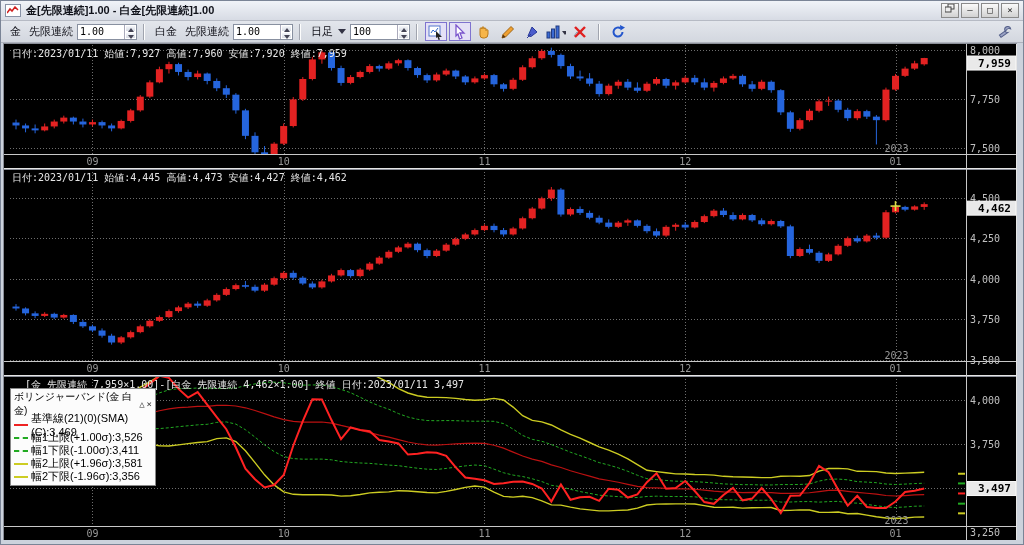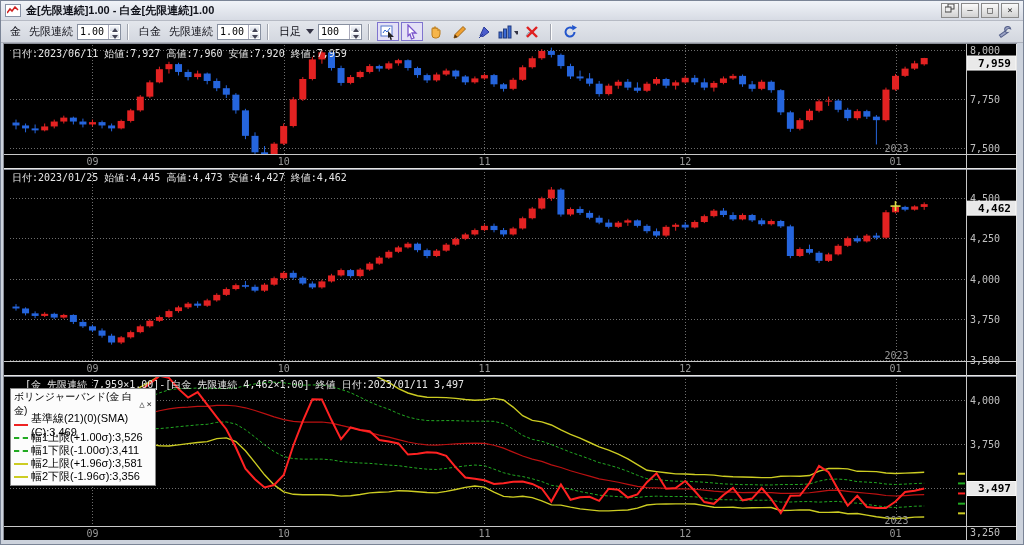--- a/index.html
+++ b/index.html
@@ -7,21 +7,21 @@
   .window{position:relative;width:1024px;height:545px;background:#ccd2dc;font-family:"Liberation Sans",sans-serif;overflow:hidden;border:1px solid #7a8496;}
   
   .titlebar{position:absolute;left:0;top:0;width:100%;height:20px;background:linear-gradient(#f0f3f8,#d7dbe4);display:flex;align-items:center;padding:0 4px;border-bottom:1px solid #b6bac4;}
   .app-icon{width:16px;height:13px;background:#fff;border:1px solid #8892a6;margin-right:5px;display:flex;align-items:center;justify-content:center;}
   .title-text{font-size:11px;font-weight:bold;color:#10121a;white-space:nowrap;}
   .winbtns{margin-left:auto;display:flex;gap:2px;}
   .wbtn{width:18px;height:15px;background:linear-gradient(#fafafa,#d2d2d2);border:1px solid #8a8a8a;font-size:9px;line-height:12px;text-align:center;color:#222;font-family:"DejaVu Sans Mono",monospace;}
   
   .toolbar{position:absolute;left:0;top:20px;width:100%;height:22px;background:linear-gradient(#e3e6ec,#d3d7df);display:flex;align-items:center;padding:0 5px;border-bottom:1px solid #aeb2bc;}
   .tlabel{font-size:11px;color:#101018;margin:0 4px;white-space:nowrap;}
-  .spin{display:inline-flex;height:16px;border:1px solid #8890a0;background:#fff;align-items:stretch;}
+  .spin{display:inline-flex;height:16px;border:1px solid #8890a0;background:#fff;align-items:stretch;gap:16px;}
   .spin .v{width:30px;font-family:"DejaVu Sans Mono",monospace;font-size:10px;line-height:14px;padding:0 2px;color:#000;}
   .spin .btns{display:flex;flex-direction:column;width:12px;border-left:1px solid #aab;}
   .spin .btns span{flex:1;background:linear-gradient(#f4f6fa,#d8dce4);border:1px solid #fff;position:relative;}
   .spin .btns span i{position:absolute;left:2px;width:0;height:0;border-left:3px solid transparent;border-right:3px solid transparent;}
   .spin .btns .up i{top:2px;border-bottom:4px solid #445;}
   .spin .btns .dn i{top:2px;border-top:4px solid #445;}
   .tsep{width:0;height:16px;border-left:1px solid #a0a4ae;border-right:1px solid #fdfdfd;margin:0 6px;}
   .ddarrow{width:0;height:0;border-left:4px solid transparent;border-right:4px solid transparent;border-top:5px solid #334;display:inline-block;margin:0 4px 0 1px;}
   .tbtn{width:22px;height:19px;display:flex;align-items:center;justify-content:center;border:1px solid transparent;margin:0 1px;}
   .tbtn.active{background:#e4e1f6;border:1px solid #7f74cf;}
@@ -672,22 +672,22 @@
           <line x1="0" y1="331.5" x2="1013" y2="331.5" stroke="#e6e6e6" stroke-width="1" shape-rendering="crispEdges"></line>
           <line x1="0" y1="332.5" x2="1013" y2="332.5" stroke="#8a8e98" stroke-width="1" shape-rendering="crispEdges"></line>
           <line x1="0" y1="482.5" x2="1013" y2="482.5" stroke="#c8c8c8" stroke-width="1" shape-rendering="crispEdges"></line>
           <line x1="0" y1="496.5" x2="1013" y2="496.5" stroke="#e6e6e6" stroke-width="1" shape-rendering="crispEdges"></line>
           <line x1="0" y1="497.5" x2="1013" y2="497.5" stroke="#8a8e98" stroke-width="1" shape-rendering="crispEdges"></line>
           <line x1="962.5" y1="0" x2="962.5" y2="496" stroke="#c8c8c8" stroke-width="1" shape-rendering="crispEdges"></line>
           <line x1="1012.5" y1="0" x2="1012.5" y2="496" stroke="#e6e6e6" stroke-width="1" shape-rendering="crispEdges"></line>
         </g>
       </svg>
 
-    <div class="overlay" style="left:8px;top:3px;">日付:2023/06/11 始値:7,927 高値:7,960 安値:7,920 終値:7,959</div>
-    <div class="overlay" style="left:8px;top:127px;">日付:2023/01/25 始値:4,445 高値:4,473 安値:4,427 終値:4,462</div>
+    <div class="overlay" style="left:8px;top:3px;">日付:2023/01/11 始値:7,927 高値:7,960 安値:7,920 終値:7,959</div>
+    <div class="overlay" style="left:8px;top:127px;">日付:2023/01/11 始値:4,445 高値:4,473 安値:4,427 終値:4,462</div>
     <div class="overlay" style="left:21px;top:334px;">[金 先限連続 7,959×1.00]-[白金 先限連続 4,462×1.00] 終値 日付:2023/01/11 3,497</div>
 
     <div class="legend">
       <div class="lhead">
         <span class="lt">ボリンジャーバンド(金 白金)</span>
         <span class="lbtn">△</span>
         <span class="lbtn">×</span>
       </div>
       <div class="lrow">
           <span class="sw" style="border-top: 2px solid rgb(238, 34, 34);"></span>

